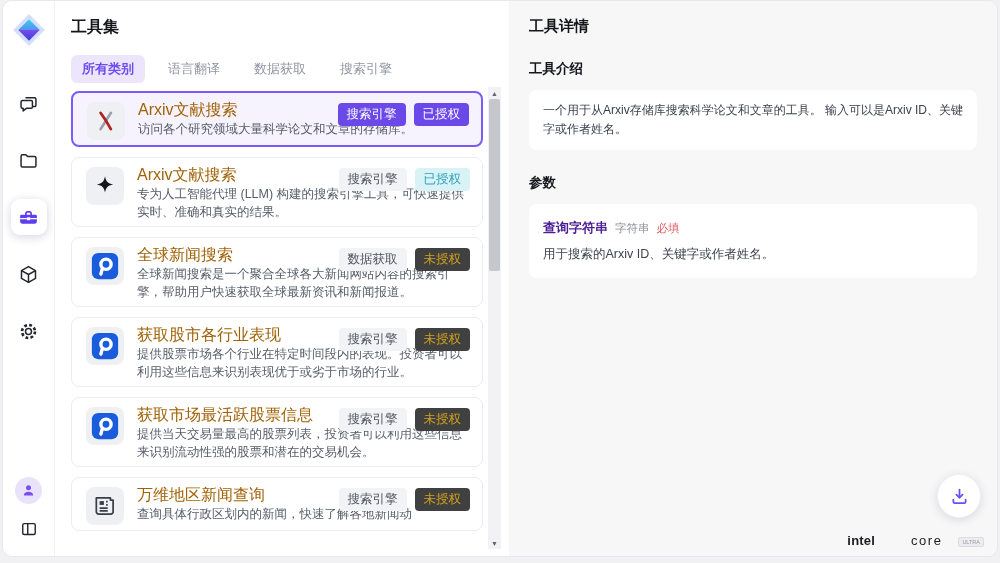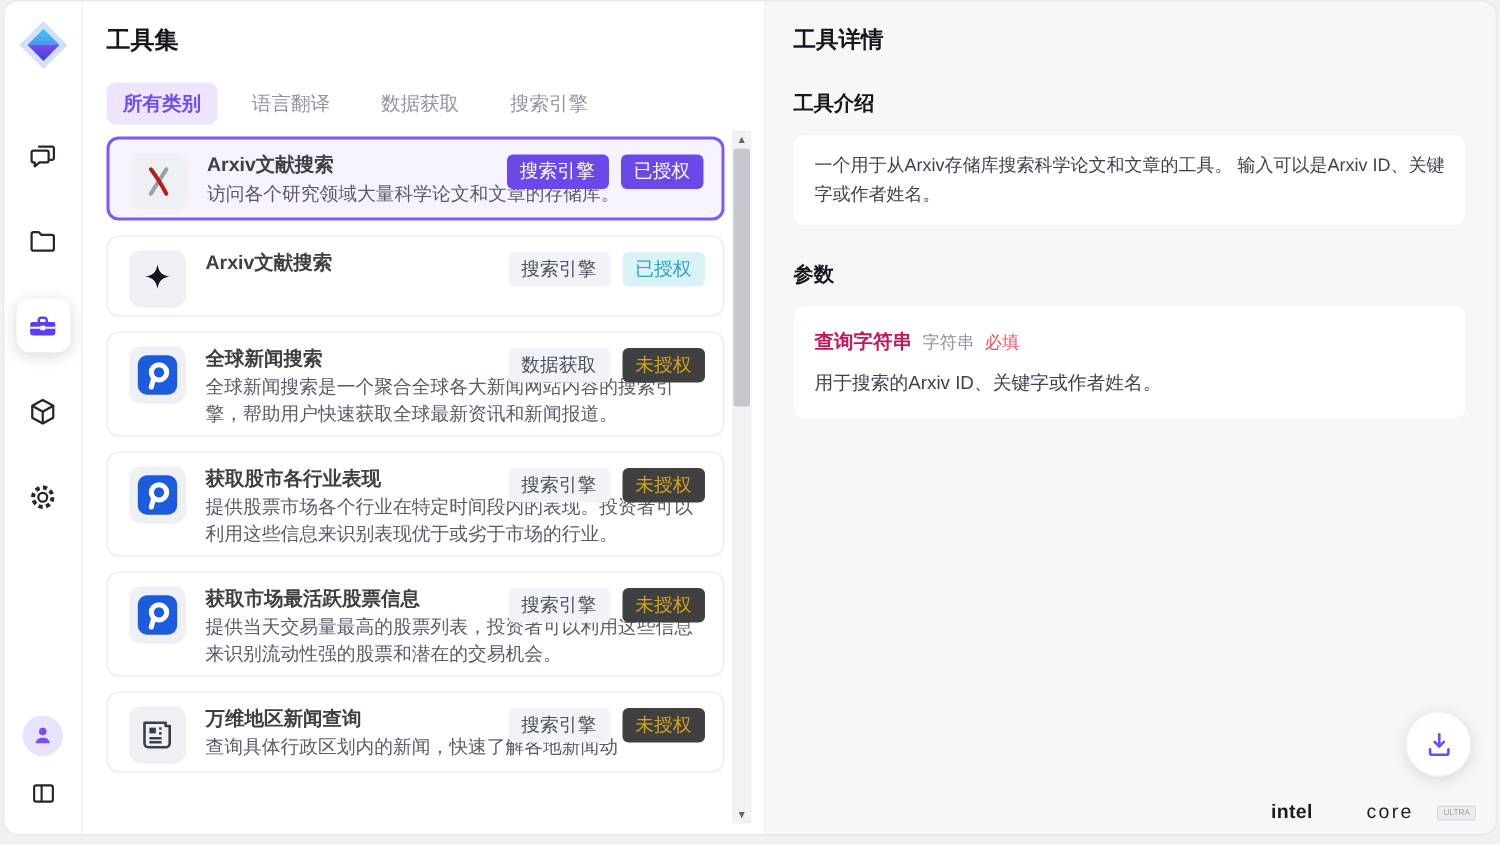--- a/index.html
+++ b/index.html
@@ -35,21 +35,21 @@
 
   .cards { margin-top:8px; width:412px; }
   .card { position:relative; border:1px solid #ececf1; border-radius:8px; background:#fff;
           padding:9px 14px 5px 14px; margin-bottom:10px; display:flex; cursor:pointer; }
   .card.selected { border:2px solid #7a5af8; background:#f6f2fe; }
   .tool-icon { width:38px; height:38px; border-radius:8px; background:#eef0f3; flex:none;
                display:flex; align-items:center; justify-content:center; margin-right:13px; }
   .tool-icon svg { width:26px; height:26px; }
   .tool-icon.img-blue svg { width:30px; height:30px; }
   .card-text { flex:1; min-width:0; }
-  .card-title { font-size:13px; line-height:16px; font-weight:bold; color:#404040; margin-bottom:2px; }
+  .card-title { font-size:16px; line-height:16px; font-weight:normal; color:#a16207; margin-bottom:2px; }
   .card-desc { font-size:12.5px; line-height:18px; color:#565d69; }
   .card-badges { position:absolute; top:10px; right:12px; display:flex; gap:8px; }
   .badge { font-size:12.5px; line-height:1; padding:5px 9px; border-radius:4px; white-space:nowrap; }
   .badge.cat-solid  { background:#6b48e8; color:#fff; }
   .badge.auth-solid { background:#6b48e8; color:#fff; }
   .badge.cat-plain  { background:#f2f3f6; color:#4c525d; }
   .badge.auth-cyan  { background:#d9f2f6; color:#2fa3bd; }
   .badge.auth-yellow{ background:#404040; color:#d3a31b; }
 
   
@@ -61,21 +61,21 @@
   .sb-thumb { position:absolute; top:0; left:1px; width:11px; height:172px;
               background:#c5c7cc; border-radius:2px; cursor:pointer; }
 
   
   .detail-panel { flex:1; background:#f7f7f8; padding:16px 20px; position:relative; }
   .detail-title { font-size:15px; font-weight:bold; color:#15171c; }
   .section-heading { font-size:13.5px; font-weight:bold; color:#15171c; margin-top:24px; }
   .white-box { background:#fff; border-radius:8px; margin-top:12px; padding:11px 14px;
                font-size:12px; color:#3c424d; line-height:19px; }
   .param-row .param-head { display:flex; align-items:baseline; gap:7px; margin:3px 0 7px; }
-  .param-name { font-size:13px; font-weight:bold; color:#be185d; }
+  .param-name { font-size:13px; font-weight:bold; color:#4c1d95; }
   .param-type { font-size:11.5px; color:#8b909b; }
   .param-required { font-size:11.5px; color:#e05a67; }
   .param-desc { font-size:12.5px; color:#3c424d; padding-bottom:3px; }
 
   .download-fab { position:absolute; right:16px; bottom:38px; width:44px; height:44px; border-radius:50%;
                   background:#fff; box-shadow:0 2px 10px rgba(40,40,70,.14); border:1px solid #f0f0f2;
                   display:flex; align-items:center; justify-content:center; cursor:pointer; }
   .download-fab svg { width:21px; height:21px; }
   .intel-brand { position:absolute; right:13px; bottom:8px; color:#1c1c20; display:flex; align-items:flex-end; gap:16px; }
   .intel-word { font-size:13px; font-weight:bold; letter-spacing:.2px; }
@@ -182,20 +182,21 @@
           </div>
         </div>
         <div class="card">
           <div class="tool-icon">
             <svg viewBox="0 0 24 24" fill="#15151e">
               <path d="M12 3c.9 4.9 2.6 6.6 7.5 7.5-4.9.9-6.6 2.6-7.5 7.5-.9-4.9-2.6-6.6-7.5-7.5C9.4 9.6 11.1 7.9 12 3z"></path>
             </svg>
           </div>
           <div class="card-text">
             <div class="card-title">Arxiv文献搜索</div>
+            <div class="card-desc">专为人工智能代理 (LLM) 构建的搜索引擎工具，可快速提供实时、准确和真实的结果。</div>
           </div>
           <div class="card-badges">
             <span class="badge cat-plain">搜索引擎</span>
             <span class="badge auth-cyan">已授权</span>
           </div>
         </div>
         <div class="card">
           <div class="tool-icon img-blue">
             <svg viewBox="0 0 24 24">
               <rect x="1.5" y="1.5" width="21" height="21" rx="5" fill="#1b5cdc"></rect>

